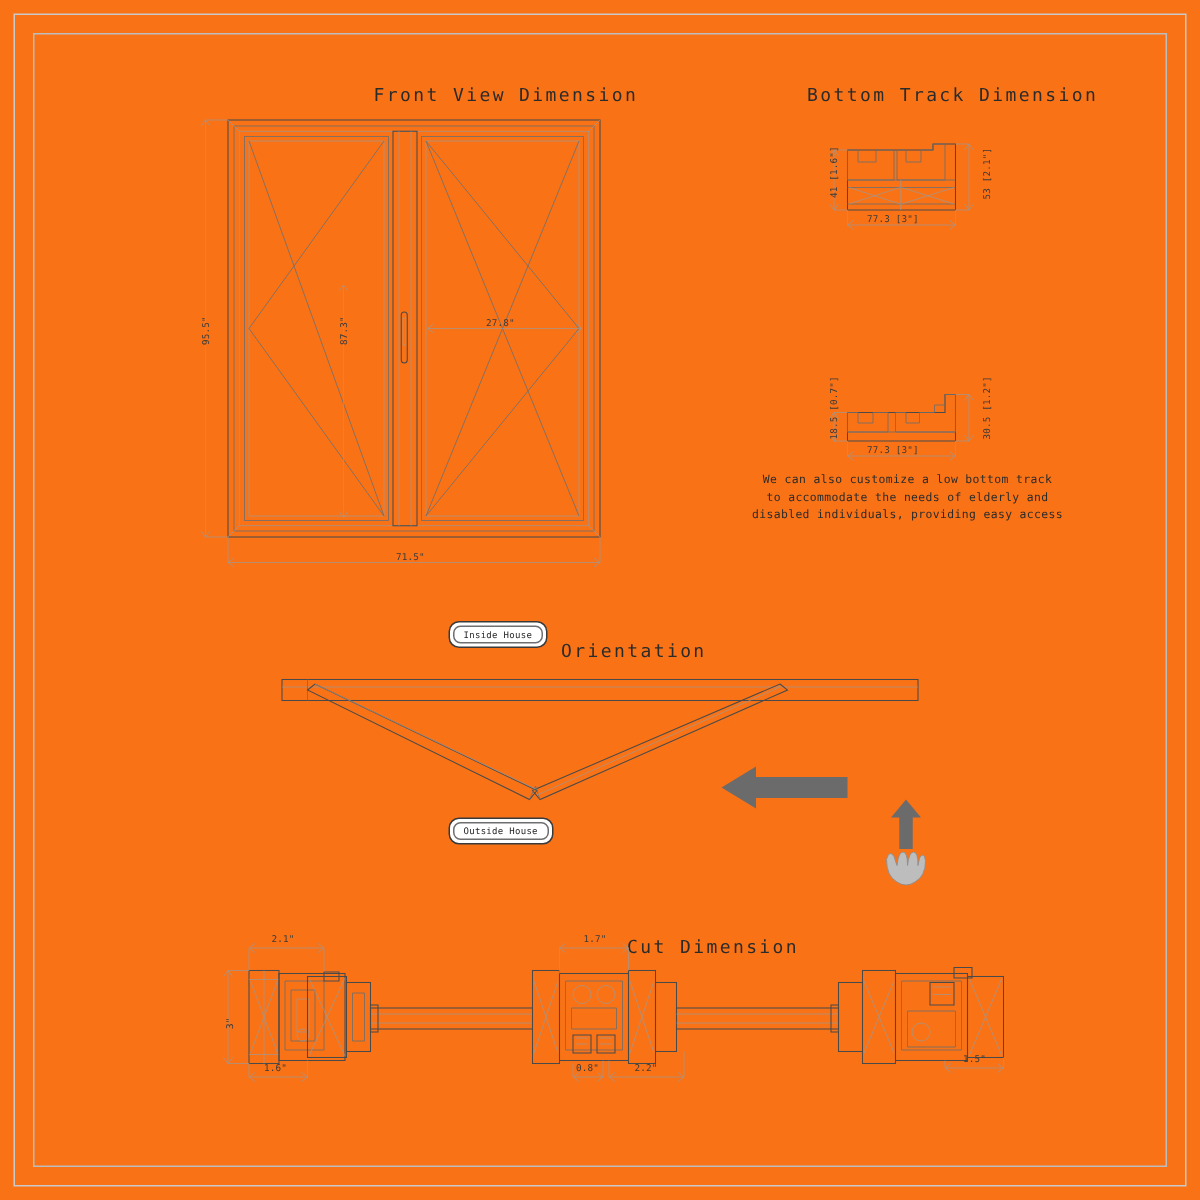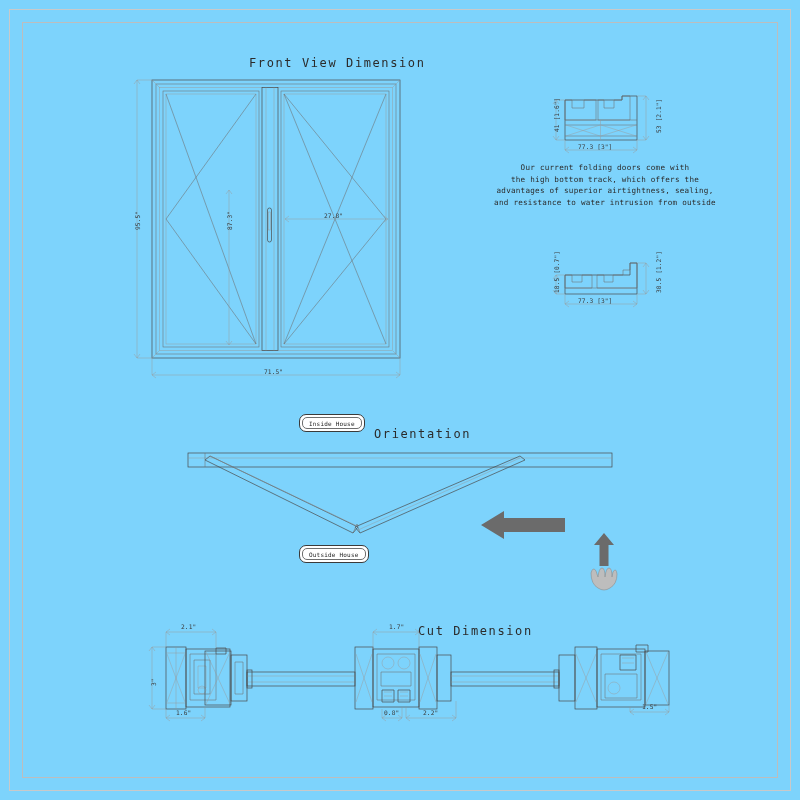--- a/index.html
+++ b/index.html
@@ -5,21 +5,21 @@
 <style>
   html, body {
     margin: 0;
     padding: 0;
     background: #ffffff;
   }
   #sheet {
     position: relative;
     width: 800px;
     height: 800px;
-    background: #7dd3fc;
+    background: #f97316;
     font-family: "DejaVu Sans Mono", "Liberation Mono", monospace;
     overflow: hidden;
   }
   
   .frame-outer {
     position: absolute;
     left: 9px; top: 9px;
     width: 782px; height: 782px;
     border: 1px solid #c9c9c9;
     box-sizing: border-box;
@@ -90,20 +90,21 @@
 </head>
 <body>
 
 <div id="sheet">
 
   <div class="frame-outer"></div>
   <div class="frame-inner"></div>
 
   <div class="sec-title" style="left:249px; top:56px;">Front View Dimension</div>
 
+  <div class="sec-title" style="left:538px; top:56px;">Bottom Track Dimension</div>
 
   <div class="sec-title" style="left:374px; top:427px;">Orientation</div>
 
   <div class="sec-title" style="left:418px; top:624px;">Cut Dimension</div>
 
   <svg width="800" height="800">
 
     <rect class="ln" x="152" y="80" width="248" height="278"></rect>
     <rect class="ln2" x="156" y="84" width="240" height="270"></rect>
     <rect class="lnt" x="159.5" y="87.5" width="233" height="263"></rect>
@@ -188,24 +189,20 @@
     <line class="lnt" x1="565" y1="140" x2="565" y2="150"></line>
     <line class="lnt" x1="637" y1="140" x2="637" y2="150"></line>
   </svg>
 
   <div class="dim vert" style="left:553px; top:132px;">41 [1.6"]</div>
 
   <div class="dim vert" style="left:655px; top:133px;">53 [2.1"]</div>
 
   <div class="dim" style="left:578px; top:143px;">77.3 [3"]</div>
 
-  <div class="note" style="left:493px; top:162px; width:224px;">Our current folding doors come with
-the high bottom track, which offers the
-advantages of superior airtightness, sealing,
-and resistance to water intrusion from outside</div>
 
   <svg width="800" height="800">
     <path class="ln" d="M565,275 L565,294 L637,294 L637,263 L630,263 L630,275 Z"></path>
     <path class="ln2" d="M565,275 L572,275 L572,282 L582,282 L582,275 L592,275 L592,288 L565,288 Z"></path>
     <path class="ln2" d="M597,275 L604,275 L604,282 L613,282 L613,275 L623,275 L623,270
                           L630,270 L630,263 L637,263 L637,288 L597,288 Z"></path>
     <line class="ln2" x1="565" y1="288" x2="637" y2="288"></line>
 
     <line class="dimline" x1="556" y1="275" x2="556" y2="294"></line>
     <path class="dimline" d="M553,279 L556,275 L559,279 M553,290 L556,294 L559,290"></path>
@@ -222,20 +219,23 @@
     <line class="lnt" x1="565" y1="294" x2="565" y2="304"></line>
     <line class="lnt" x1="637" y1="294" x2="637" y2="304"></line>
   </svg>
 
   <div class="dim vert" style="left:553px; top:293px;">18.5 [0.7"]</div>
 
   <div class="dim vert" style="left:655px; top:293px;">30.5 [1.2"]</div>
 
   <div class="dim" style="left:578px; top:297px;">77.3 [3"]</div>
 
+  <div class="note" style="left:493px; top:314px; width:224px;">We can also customize a low bottom track
+to accommodate the needs of elderly and
+disabled individuals, providing easy access</div>
 
   <svg width="800" height="800">
 
     <rect class="ln" x="188" y="453" width="424" height="14"></rect>
     <line class="lnt" x1="188" y1="458" x2="612" y2="458"></line>
     <line class="ln2" x1="205" y1="453" x2="205" y2="467"></line>
 
     <path class="ln" d="M205,460 L210,456 L358,527 L353,533 Z"></path>
     <path class="ln" d="M520,456 L525,460 L360,533 L355,527 Z"></path>
 

